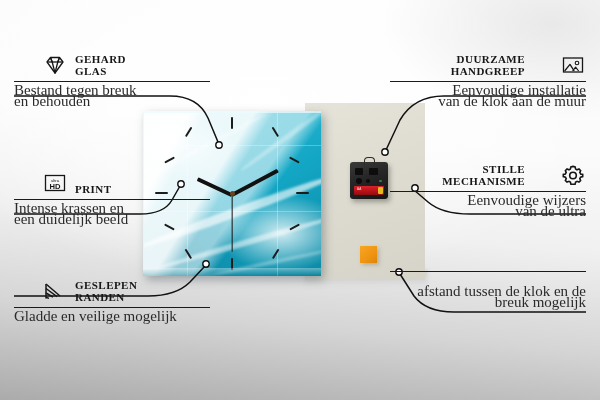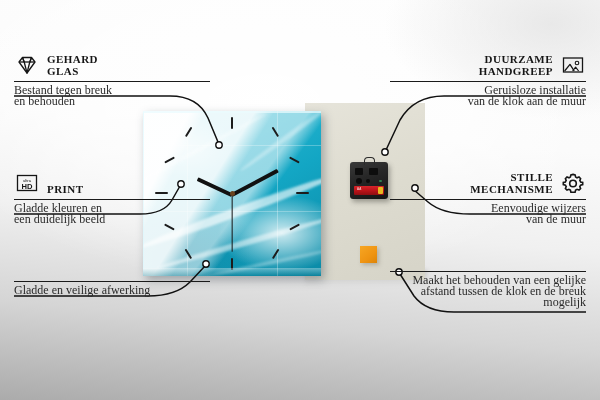--- a/index.html
+++ b/index.html
@@ -104,22 +104,22 @@
   
   .callout{position:absolute;width:196px;}
   .callout.right{text-align:right;font-family:Liberation Serif, serif;}
   .co-head{display:flex;align-items:center;gap:7px;}
   .callout.right .co-head{justify-content:flex-end;}
   .co-title{
     font-size:11px;line-height:12.5px;font-weight:bold;color:#161616;
     letter-spacing:.45px;text-transform:uppercase;
   }
   .co-rule{height:1.4px;background:#1a1a1a;margin:3px 0 3px 0;width:100%;}
-  .co-sub{font-size:12px;line-height:11px;color:#2a2a2a;}
-  .co-icon{flex:0 0 auto;width:26px;height:26px;display:block;}
+  .co-sub{font-size:15px;line-height:11px;color:#2a2a2a;}
+  .co-icon{flex:0 0 auto;width:26px;height:26px;display:block;margin-left:28px;}
   .co-icon svg{display:block;}
 
   
   #lines{position:absolute;left:0;top:0;width:600px;height:400px;pointer-events:none;}
 </style>
 </head>
 <body>
 
 <div id="stage">
 
@@ -233,77 +233,94 @@
           <text x="13" y="18.6" font-family="Liberation Sans, sans-serif" font-size="7.6" font-weight="bold" text-anchor="middle" fill="#161616">HD</text>
         </svg>
       </span>
       <span class="co-title">
         <br>
         <span>PRINT</span>
       </span>
     </div>
     <div class="co-rule"></div>
     <div class="co-sub">
-      <span>Gladde kleuren en</span><br>
+      <span>Intense krassen en</span><br>
       <span>een duidelijk beeld</span>
     </div>
   </div>
 
   <div class="callout left" style="left:14px;top:278px;">
-    <div class="co-rule"></div>
-    <div class="co-sub">
-      <span>Gladde en veilige afwerking</span>
+    <div class="co-head">
+      <span class="co-icon">
+        <svg width="26" height="26" viewBox="0 0 26 26">
+          <g stroke="#161616" stroke-width="1.5" stroke-linecap="butt">
+            <path d="M4,6 L18,18"></path>
+            <path d="M4,10.5 L15,18.6"></path>
+            <path d="M4,15 L11,19"></path>
+            <path d="M4,19.3 L7,20.4"></path>
+            <path d="M4,6 L4,20.5"></path>
+          </g>
+        </svg>
+      </span>
+      <span class="co-title">
+        <span>GESLEPEN</span><br>
+        <span>RANDEN</span>
+      </span>
+    </div>
+    <div class="co-rule"></div>
+    <div class="co-sub">
+      <span>Gladde en veilige mogelijk</span>
     </div>
   </div>
 
   <div class="callout right" style="left:390px;top:52px;">
     <div class="co-head">
       <span class="co-title">
         <span>DUURZAME</span><br>
         <span>HANDGREEP</span>
       </span>
       <span class="co-icon">
         <svg width="26" height="26" viewBox="0 0 26 26">
           <rect x="3.5" y="6" width="19" height="14" fill="none" stroke="#161616" stroke-width="1.3"></rect>
           <circle cx="17" cy="11" r="1.8" fill="none" stroke="#161616" stroke-width="1.1"></circle>
           <path d="M4.6,19 L10,12.4 L14.2,19" fill="none" stroke="#161616" stroke-width="1.3" stroke-linejoin="round"></path>
           <path d="M12.6,19 L15.6,15.2 L18.6,19" fill="none" stroke="#161616" stroke-width="1.2" stroke-linejoin="round"></path>
         </svg>
       </span>
     </div>
     <div class="co-rule"></div>
     <div class="co-sub">
-      <span>Geruisloze installatie</span><br>
+      <span>Eenvoudige installatie</span><br>
       <span>van de klok aan de muur</span>
     </div>
   </div>
 
-  <div class="callout right" style="left:390px;top:170px;">
+  <div class="callout right" style="left:390px;top:162px;">
     <div class="co-head">
       <span class="co-title">
         <span>STILLE</span><br>
         <span>MECHANISME</span>
       </span>
       <span class="co-icon">
         <svg width="26" height="26" viewBox="0 0 26 26">
           <g fill="none" stroke="#161616" stroke-width="1.6">
             <path d="M13,4.4 L15.1,4.9 L15.6,7.0 A6.3,6.3 0 0 1 17.0,7.8 L19.0,7.0 L20.6,8.6 L19.8,10.6 A6.3,6.3 0 0 1 20.6,12.0 L22.7,12.5 L22.7,14.6 L20.6,15.1 A6.3,6.3 0 0 1 19.8,16.5 L20.6,18.5 L19.0,20.1 L17.0,19.3 A6.3,6.3 0 0 1 15.6,20.1 L15.1,22.2 L13,22.2 L10.9,22.2 L10.4,20.1 A6.3,6.3 0 0 1 9.0,19.3 L7.0,20.1 L5.4,18.5 L6.2,16.5 A6.3,6.3 0 0 1 5.4,15.1 L3.3,14.6 L3.3,12.5 L5.4,12.0 A6.3,6.3 0 0 1 6.2,10.6 L5.4,8.6 L7.0,7.0 L9.0,7.8 A6.3,6.3 0 0 1 10.4,7.0 L10.9,4.9 Z"></path>
             <circle cx="13" cy="13.5" r="3.3"></circle>
           </g>
         </svg>
       </span>
     </div>
     <div class="co-rule"></div>
     <div class="co-sub">
       <span>Eenvoudige wijzers</span><br>
-      <span>van de muur</span>
+      <span>van de ultra</span>
     </div>
   </div>
 
   <div class="callout right" style="left:390px;top:268px;">
     <div class="co-rule"></div>
     <div class="co-sub">
-      <span>Maakt het behouden van een gelijke</span><br>
+      <br>
       <span>afstand tussen de klok en de breuk mogelijk</span>
     </div>
   </div>
 
 </div>
 
 </body></html>

